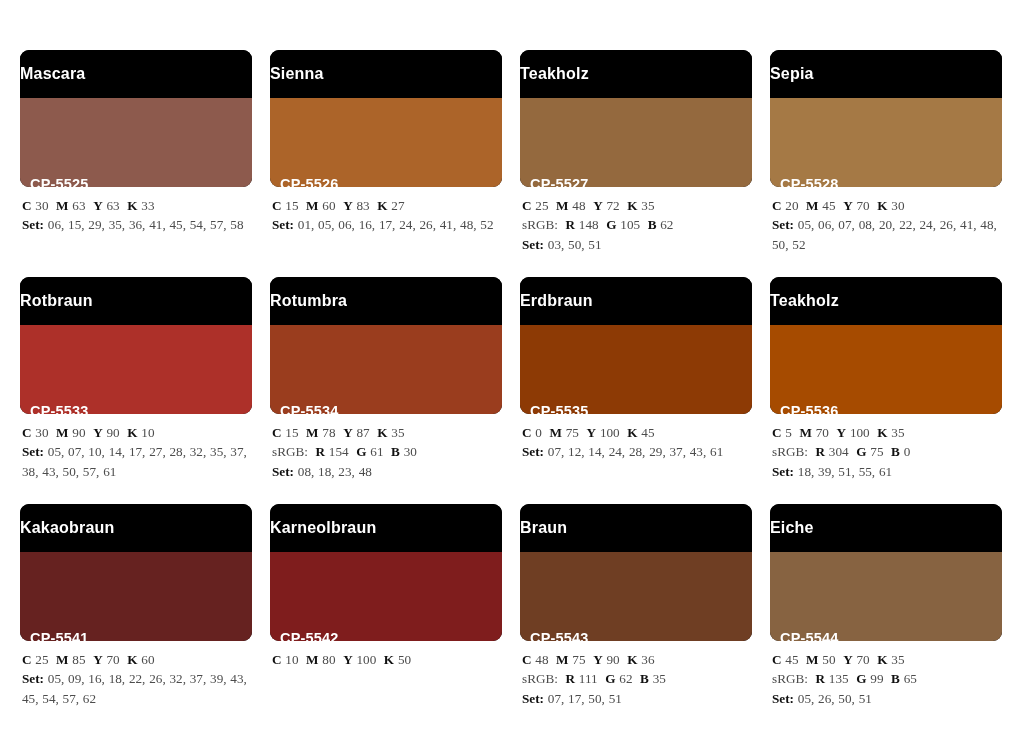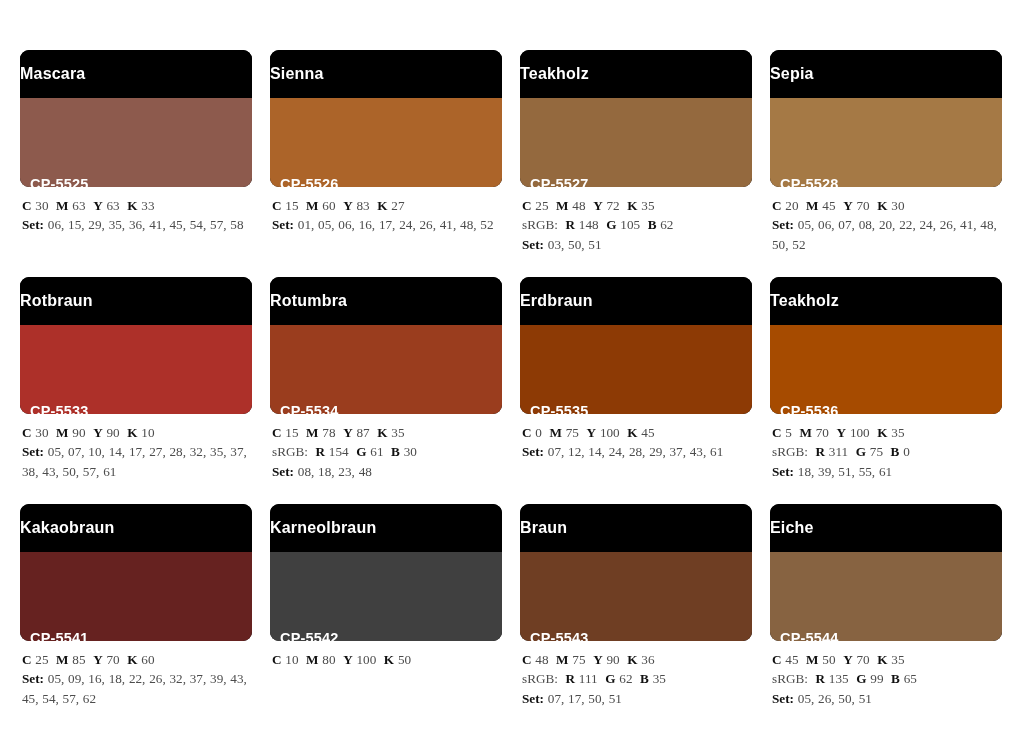--- a/index.html
+++ b/index.html
@@ -201,21 +201,21 @@
         <div class="swatch-box">
           <div class="swatch-header">
             <span class="swatch-title">Teakholz</span>
           </div>
           <div class="swatch-color" style="background: rgb(166, 75, 0); padding-left: 40px;">
             <span class="swatch-code">CP-5536</span>
           </div>
         </div>
         <div class="specs">
           <p class="spec-line"><span class="lbl">C</span> <span class="val">5</span>&nbsp; <span class="lbl">M</span> <span class="val">70</span>&nbsp; <span class="lbl">Y</span> <span class="val">100</span>&nbsp; <span class="lbl">K</span> <span class="val">35</span></p>
-          <p class="spec-line"><span class="val">sRGB:</span>&nbsp; <span class="lbl">R</span> <span class="val">311</span>&nbsp; <span class="lbl">G</span> <span class="val">75</span>&nbsp; <span class="lbl">B</span> <span class="val">0</span></p>
+          <p class="spec-line"><span class="val">sRGB:</span>&nbsp; <span class="lbl">R</span> <span class="val">304</span>&nbsp; <span class="lbl">G</span> <span class="val">75</span>&nbsp; <span class="lbl">B</span> <span class="val">0</span></p>
           <p class="spec-line"><span class="lbl">Set:</span> <span class="val">18, 39, 51, 55, 61</span></p>
         </div>
       </div>
       <div class="card">
         <div class="swatch-box">
           <div class="swatch-header">
             <span class="swatch-title">Kakaobraun</span>
           </div>
           <div class="swatch-color" style="background: rgb(102, 34, 32);">
             <span class="swatch-code">CP-5541</span>
@@ -224,21 +224,21 @@
         <div class="specs">
           <p class="spec-line"><span class="lbl">C</span> <span class="val">25</span>&nbsp; <span class="lbl">M</span> <span class="val">85</span>&nbsp; <span class="lbl">Y</span> <span class="val">70</span>&nbsp; <span class="lbl">K</span> <span class="val">60</span></p>
           <p class="spec-line"><span class="lbl">Set:</span> <span class="val">05, 09, 16, 18, 22, 26, 32, 37, 39, 43, 45, 54, 57, 62</span></p>
         </div>
       </div>
       <div class="card">
         <div class="swatch-box">
           <div class="swatch-header">
             <span class="swatch-title">Karneolbraun</span>
           </div>
-          <div class="swatch-color" style="background: #404040;">
+          <div class="swatch-color" style="background: #7f1d1d;">
             <span class="swatch-code">CP-5542</span>
           </div>
         </div>
         <div class="specs">
           <p class="spec-line"><span class="lbl">C</span> <span class="val">10</span>&nbsp; <span class="lbl">M</span> <span class="val">80</span>&nbsp; <span class="lbl">Y</span> <span class="val">100</span>&nbsp; <span class="lbl">K</span> <span class="val">50</span></p>
         </div>
       </div>
       <div class="card">
         <div class="swatch-box">
           <div class="swatch-header">

